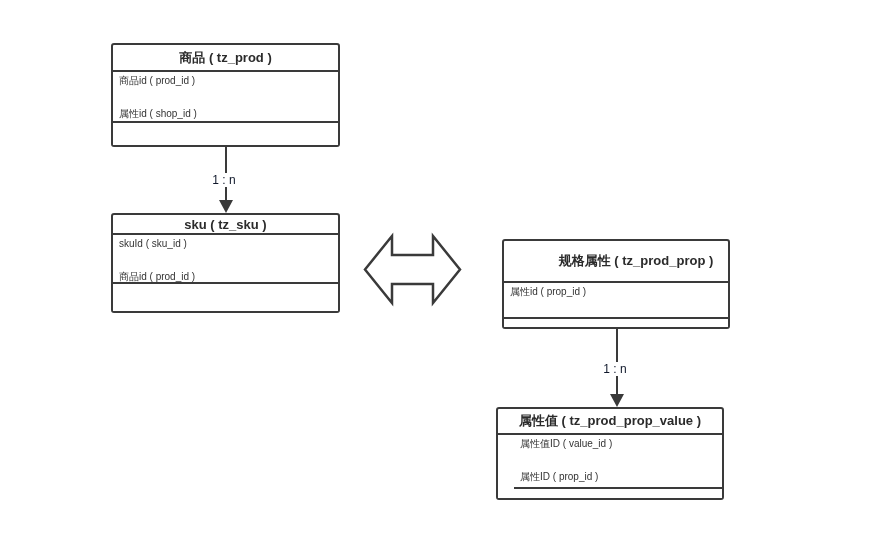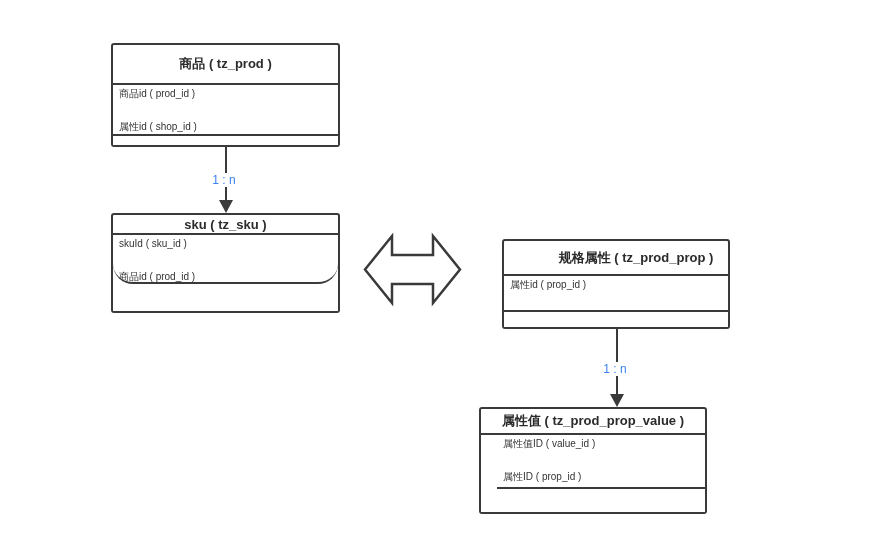--- a/index.html
+++ b/index.html
@@ -45,46 +45,46 @@
     overflow: hidden;
     flex: 0 0 auto;
     white-space: pre;
   }
   .entity-footer {
     flex: 1 1 auto;
     background: #ffffff;
   }
   
   #box-prod            { left: 111px; top: 43px;  width: 229px; height: 104px; }
-  #box-prod .entity-header   { height: 40px; }
+  #box-prod .entity-header   { height: 27px; }
   #box-prod .entity-body     { height: 51px; }
 
   #box-sku             { left: 111px; top: 213px; width: 229px; height: 100px; }
   #box-sku .entity-header    { height: 20px; }
-  #box-sku .entity-body      { height: 49px; border-radius: 20px; }
+  #box-sku .entity-body      { height: 49px; }
 
   #box-prop            { left: 502px; top: 239px; width: 228px; height: 90px; }
-  #box-prop .entity-header   { height: 35px; padding-left: 40px; }
+  #box-prop .entity-header   { height: 42px; padding-left: 40px; }
   #box-prop .entity-body     { height: 36px; }
 
-  #box-prop-value      { left: 479px; top: 407px; width: 228px; height: 107px; justify-content: center; }
+  #box-prop-value      { left: 496px; top: 407px; width: 228px; height: 93px; justify-content: center; }
   #box-prop-value .entity-header { height: 26px; }
   #box-prop-value .entity-body   { height: 54px; margin-left: 16px; }
 
   .connector {
     position: absolute;
     overflow: visible;
   }
   .rel-label {
     position: absolute;
     transform: translate(-50%, -50%);
     background: #ffffff;
     padding: 0 3px;
     font-size: 12px;
-    color: #3b82f6;
+    color: #0f172a;
     white-space: pre;
     text-align: right;
   }
   #rel-label-1 { left: 224px; top: 180px; }
   #rel-label-2 { left: 615px; top: 369px; }
 </style>
 </head>
 <body>
 
 <div id="canvas">

